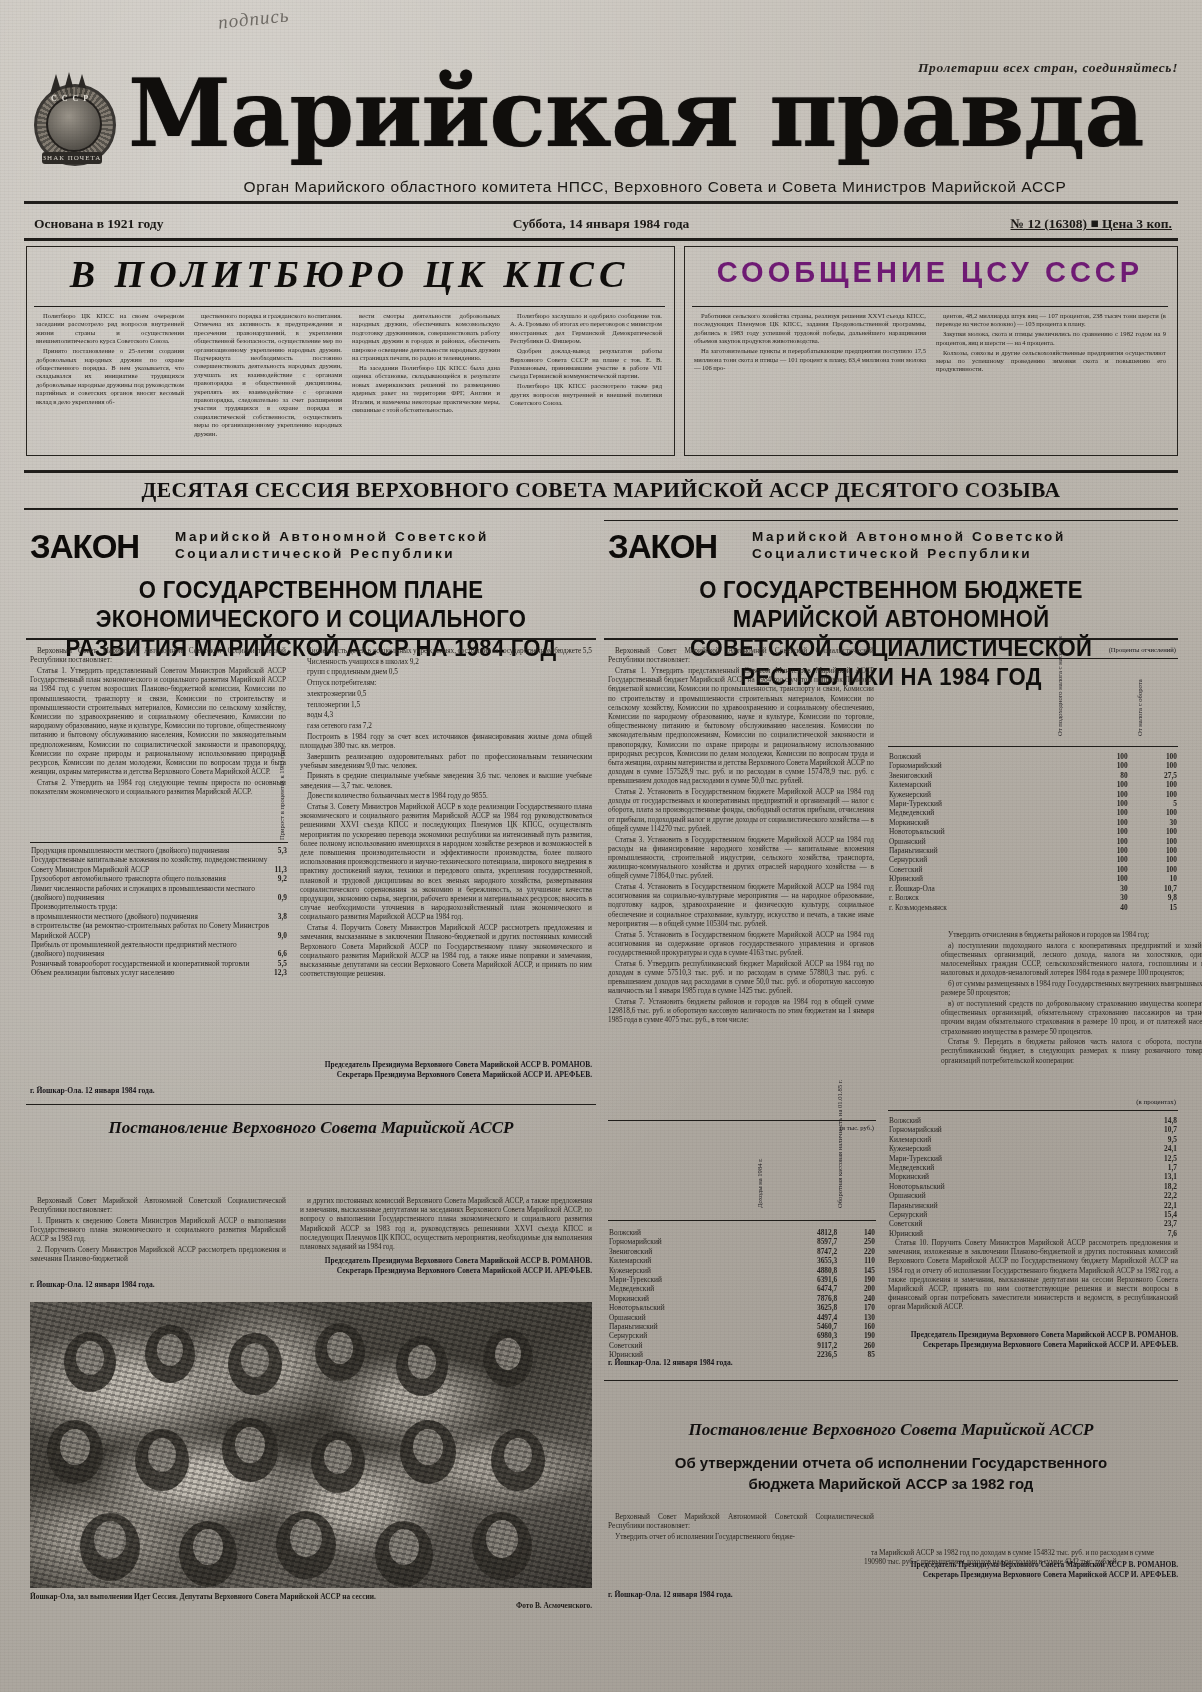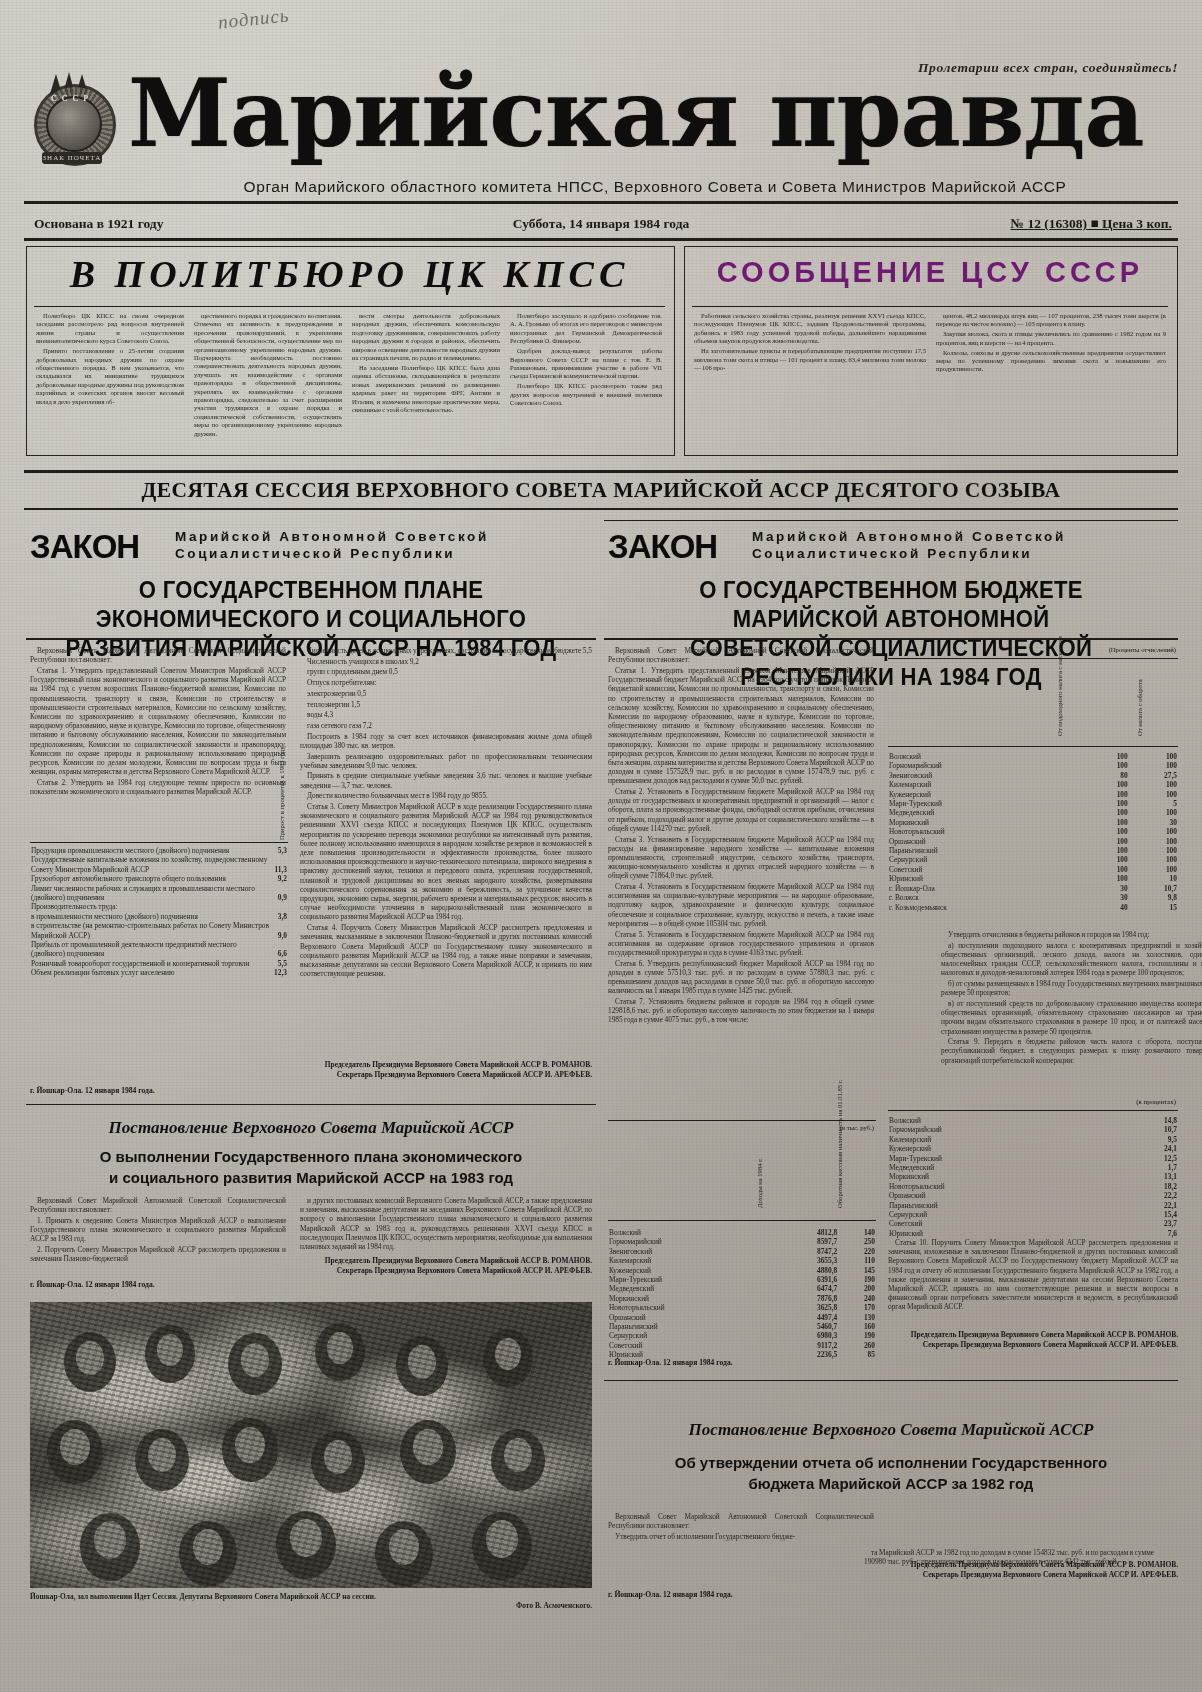--- a/index.html
+++ b/index.html
@@ -291,24 +291,20 @@
     <p>Статья 4. Поручить Совету Министров Марийской АССР рассмотреть предложения и замечания, высказанные в заключении Планово-бюджетной и других постоянных комиссий Верховного Совета Марийской АССР по Государственному плану экономического и социального развития Марийской АССР на 1984 год, а также иные поправки и замечания, высказанные депутатами на сессии Верховного Совета Марийской АССР, и принять по ним соответствующие решения.</p>
   </div>
 
   <div class="sig" style="position:absolute;left:300px;top:1060px;width:292px;white-space:pre-line;">Председатель Президиума Верховного Совета Марийской АССР В. РОМАНОВ.
 Секретарь Президиума Верховного Совета Марийской АССР И. АРЕФЬЕВ.</div>
   <div class="place" style="position:absolute;left:30px;top:1086px;">г. Йошкар-Ола.  12 января 1984 года.</div>
 
   <div class="rule" style="left:26px;top:1104px;width:570px;height:1px;"></div>
 
   <div class="decree-t" style="left:26px;top:1118px;width:570px;">Постановление Верховного Совета Марийской АССР</div>
-  <div class="decree-s" style="left:26px;top:1146px;width:570px;">
-    <div>О выполнении Государственного плана экономического</div>
-    <div>и социального развития Марийской АССР на 1983 год</div>
-  </div>
   <div class="col" style="left:30px;top:1196px;width:256px;">
     <p>Верховный Совет Марийской Автономной Советской Социалистической Республики постановляет:</p>
     <p>1. Принять к сведению Совета Министров Марийской АССР о выполнении Государственного плана экономического и социального развития Марийской АССР за 1983 год.</p>
     <p>2. Поручить Совету Министров Марийской АССР рассмотреть предложения и замечания Планово-бюджетной</p>
   </div>
   <div class="col" style="left:300px;top:1196px;width:292px;">
     <p>и других постоянных комиссий Верховного Совета Марийской АССР, а также предложения и замечания, высказанные депутатами на заседаниях Верховного Совета Марийской АССР, по вопросу о выполнении Государственного плана экономического и социального развития Марийской АССР за 1983 год и, руководствуясь решениями XXVI съезда КПСС и последующих Пленумов ЦК КПСС, осуществить мероприятия, необходимые для выполнения плановых заданий на 1984 год.</p>
   </div>
   <div class="sig" style="position:absolute;left:300px;top:1256px;width:292px;white-space:pre-line;">Председатель Президиума Верховного Совета Марийской АССР В. РОМАНОВ.
 Секретарь Президиума Верховного Совета Марийской АССР И. АРЕФЬЕВ.</div>

